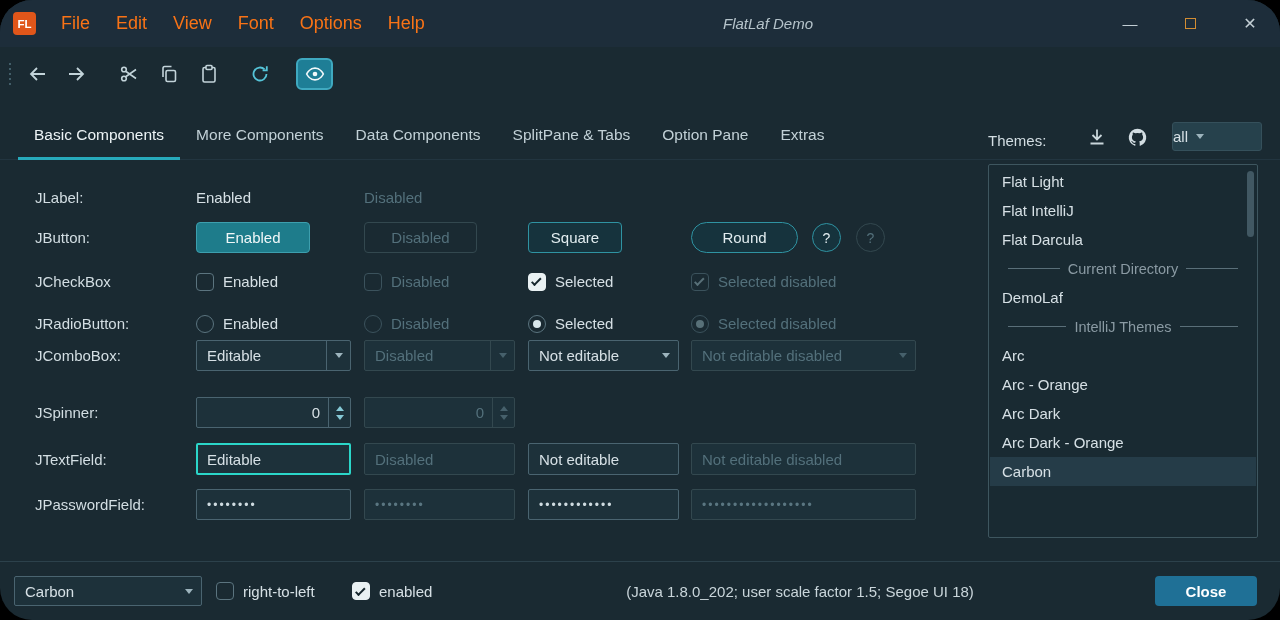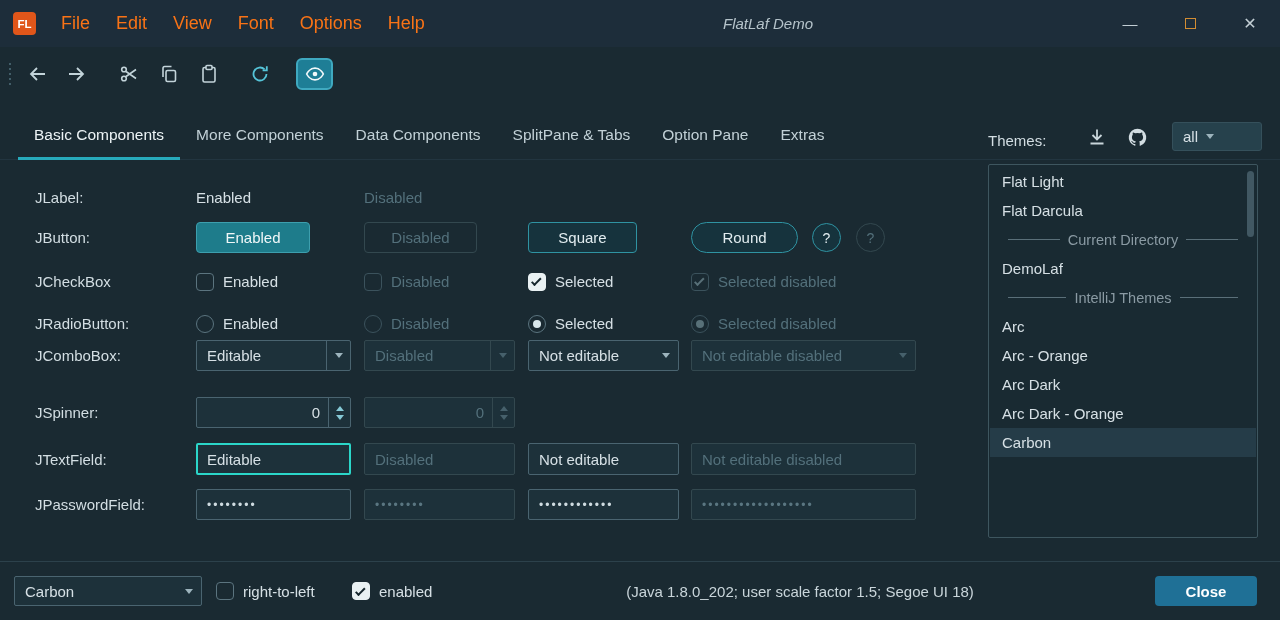--- a/index.html
+++ b/index.html
@@ -15,21 +15,21 @@
     --accent-border:#3d9fae;
     --outline-bg:#16333d;
     --outline-border:#2f93a2;
     --focus:#2bd6c9;
     --underline:#27a9bb;
     --sel-row:#253c48;
     --icon:#c3d4da;
   }
   body{margin:0;background:#000;}
   .window{position:relative;width:1280px;height:620px;background:var(--bg);
-    font-family:"Liberation Sans",sans-serif;font-size:15px;color:var(--text);overflow:hidden;}
+    font-family:"Liberation Sans",sans-serif;font-size:15px;color:var(--text);overflow:hidden;border-radius:32px;}
 
   
   .titlebar{position:absolute;top:0;left:0;right:0;height:47px;background:var(--titlebar);}
   .logo{position:absolute;left:13px;top:12px;width:23px;height:23px;background:#e0561a;border-radius:4px;
     color:#fff;font-weight:bold;font-size:11.5px;display:flex;align-items:center;justify-content:center;}
   .menubar{position:absolute;left:48px;top:0;height:47px;display:flex;align-items:center;}
   .menu-item{padding:0 13px;color:#f97316;font-size:18px;}
   .wtitle{position:absolute;left:768px;top:0;height:47px;transform:translateX(-50%);
     display:flex;align-items:center;color:#b5c3ca;font-style:italic;}
   .win-controls{position:absolute;right:0;top:0;height:47px;display:flex;}
@@ -46,21 +46,21 @@
   .tbtn.eye{left:296px;width:37px;background:#1e7e96;border:2px solid #3fa9c0;}
 
   
   .tabrow{position:absolute;top:112px;left:0;right:0;height:48px;border-bottom:1px solid #223540;}
   #tabs{position:absolute;left:18px;top:0;height:48px;display:flex;}
   .tab{padding:0 16px;display:flex;align-items:center;color:#c2d1d7;font-size:15.5px;height:48px;border-bottom:3px solid transparent;}
   .tab.selected{color:#edf4f6;border-bottom-color:var(--underline);}
   .themes-label{position:absolute;left:988px;top:4px;height:48px;display:flex;align-items:center;color:#d3dee3;}
   .hbtn{position:absolute;top:10px;width:30px;height:30px;display:flex;align-items:center;justify-content:center;border-radius:6px;}
   .filter-combo{position:absolute;left:1172px;top:10px;width:90px;height:29px;background:#26414c;border:1px solid #35505b;
-    border-radius:3px;display:flex;align-items:center;padding-left:10px;color:var(--text);}
+    border-radius:3px;display:flex;align-items:center;padding-left:0;color:var(--text);}
 
   
   .content{position:absolute;top:160px;left:0;width:965px;height:400px;}
   .crow{position:absolute;left:0;right:0;}
   .rowlabel{position:absolute;left:35px;top:0;height:100%;display:flex;align-items:center;color:#d3dee3;}
   .cell{position:absolute;top:0;height:100%;display:flex;align-items:center;}
   .c1{left:196px;width:155px;} .c2{left:364px;width:151px;} .c3{left:528px;width:151px;} .c4{left:691px;width:225px;}
   .lbl{color:var(--text);} .lbl.dim{color:var(--dim);}
 
   button{font-family:inherit;font-size:15px;border:none;background:none;color:inherit;padding:0;cursor:default;}
@@ -251,21 +251,21 @@
 
     <div class="crow" style="top:62px;height:31px">
       <span class="rowlabel">JButton:</span>
       <div class="cell c1">
           <button class="btn primary" style="width:114px">Enabled</button>
         </div>
       <div class="cell c2">
           <button class="btn dis" style="width:113px">Disabled</button>
         </div>
       <div class="cell c3">
-          <button class="btn outline" style="width:109px">Square</button>
+          <button class="btn outline" style="width:94px">Square</button>
         </div>
       <div class="cell" style="left:691px;width:107px">
           <button class="btn outline round" style="width:107px">Round</button>
         </div>
       <div class="cell" style="left:812px;width:29px">
           <button class="help">?</button>
         </div>
       <div class="cell" style="left:856px;width:29px">
           <button class="help dis">?</button>
         </div>
@@ -422,20 +422,21 @@
         </div>
       <div class="cell c4">
           <div class="tf pwd dis">••••••••••••••••••</div>
         </div>
     </div>
   </div>
 
   <div class="themes-panel">
     <div id="theme-list">
         <div class="tl-item">Flat Light</div>
+        <div class="tl-item">Flat IntelliJ</div>
         <div class="tl-item">Flat Darcula</div>
         <div class="tl-header">
           <span class="hline"></span>
           <span class="htext">Current Directory</span>
           <span class="hline"></span>
         </div>
         <div class="tl-item">DemoLaf</div>
         <div class="tl-header">
           <span class="hline"></span>
           <span class="htext">IntelliJ Themes</span>

